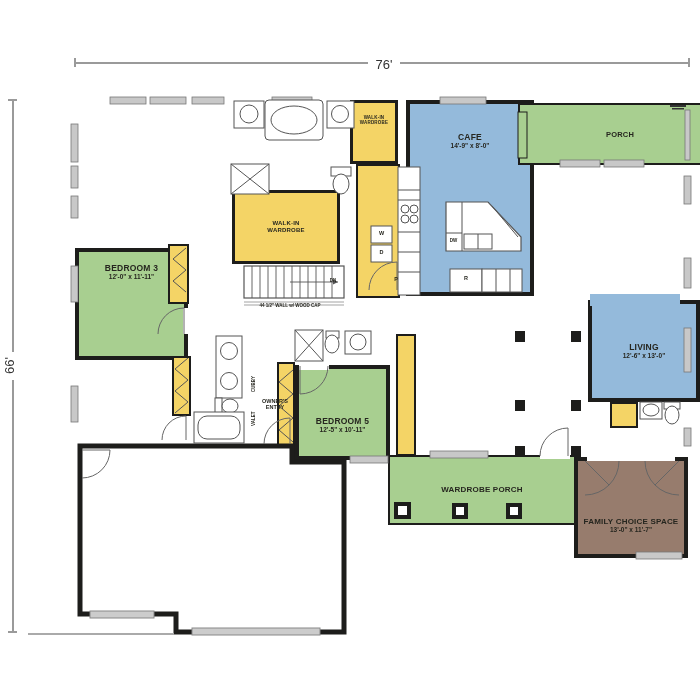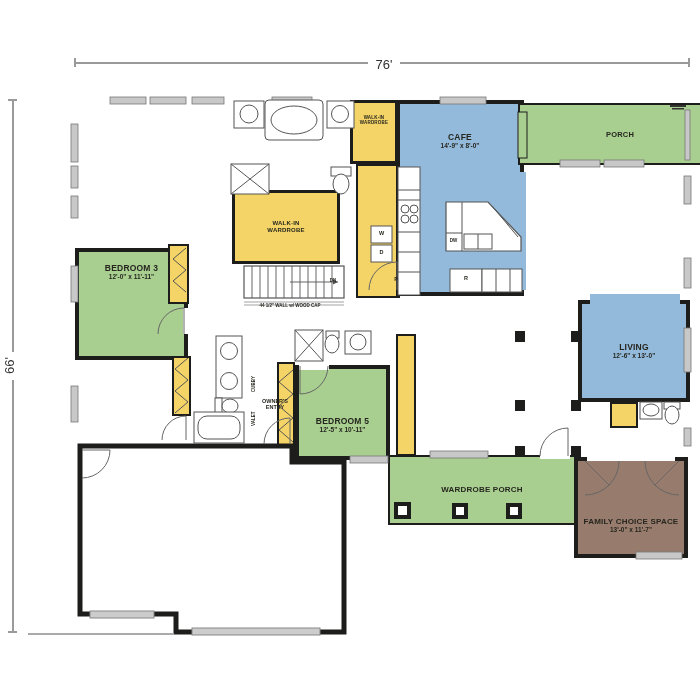--- a/index.html
+++ b/index.html
@@ -1,21 +1,21 @@
 <!DOCTYPE html>
 <html style="--c-bedroom_green: #a8cf90; --c-living_blue: #94badb; --c-storage_yellow: #f4d466; --c-flex_brown: #977c6d; --c-wall: #1d1d1b; --c-dimension_gray: #9a9a9a;"><head>
 <meta charset="utf-8">
 <style>
   html,body{margin:0;padding:0;background:#fff;}
   body{width:700px;height:700px;font-family:"Liberation Sans",sans-serif;}
   #plan{position:relative;width:700px;height:700px;background:#fff;overflow:hidden;}
   .room{position:absolute;box-sizing:border-box;display:flex;flex-direction:column;align-items:center;
         justify-content:center;text-align:center;line-height:1.2;color:#26261f;}
   .g  {background:var(--c-bedroom_green,#a8cf90);border:4px solid var(--c-wall,#1d1d1b);}
-  .b  {background:var(--c-living_blue,#94badb);border:4px solid var(--c-wall,#1d1d1b);}
+  .b  {background:var(--c-living_blue,#94badb);border:4px solid var(--c-wall,#1d1d1b);margin-left:10px;}
   .y  {background:var(--c-storage_yellow,#f4d466);border:3px solid var(--c-wall,#1d1d1b);}
   .br {background:var(--c-flex_brown,#977c6d);border:4px solid var(--c-wall,#1d1d1b);}
   .thin{border-width:2.5px;}
   .plain{border:none;background:transparent;}
   .open-top{justify-content:flex-start;}
   .rname{font-size:8.5px;font-weight:700;letter-spacing:.2px;}
   .rsize{font-size:6.5px;font-weight:700;}
   .tlabel{position:absolute;font-weight:700;color:#26261f;text-align:center;line-height:1.15;}
   .vert{writing-mode:vertical-rl;transform:rotate(180deg);}
   .col{position:absolute;background:var(--c-wall,#1d1d1b);}

